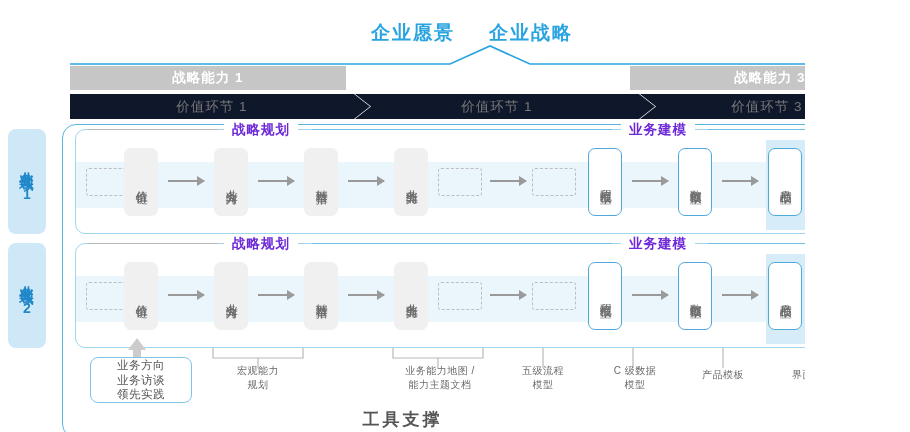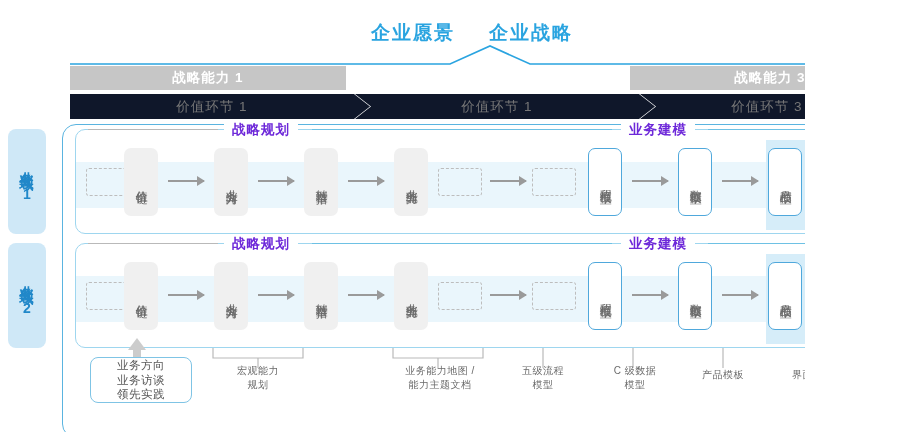--- a/index.html
+++ b/index.html
@@ -348,14 +348,15 @@
 规划</div>
   <div class="tool-label" style="left:380px;top:348px;width:120px;">业务能力地图 /
 能力主题文档</div>
   <div class="tool-label" style="left:498px;top:348px;width:90px;">五级流程
 模型</div>
   <div class="tool-label" style="left:590px;top:348px;width:90px;">C 级数据
 模型</div>
   <div class="tool-label" style="left:678px;top:352px;width:90px;">产品模板</div>
   <div class="tool-label" style="left:768px;top:352px;width:90px;">界面标准</div>
 
+  <div id="support-title">工具支撑</div>
 
 </div>
 
 </body></html>

